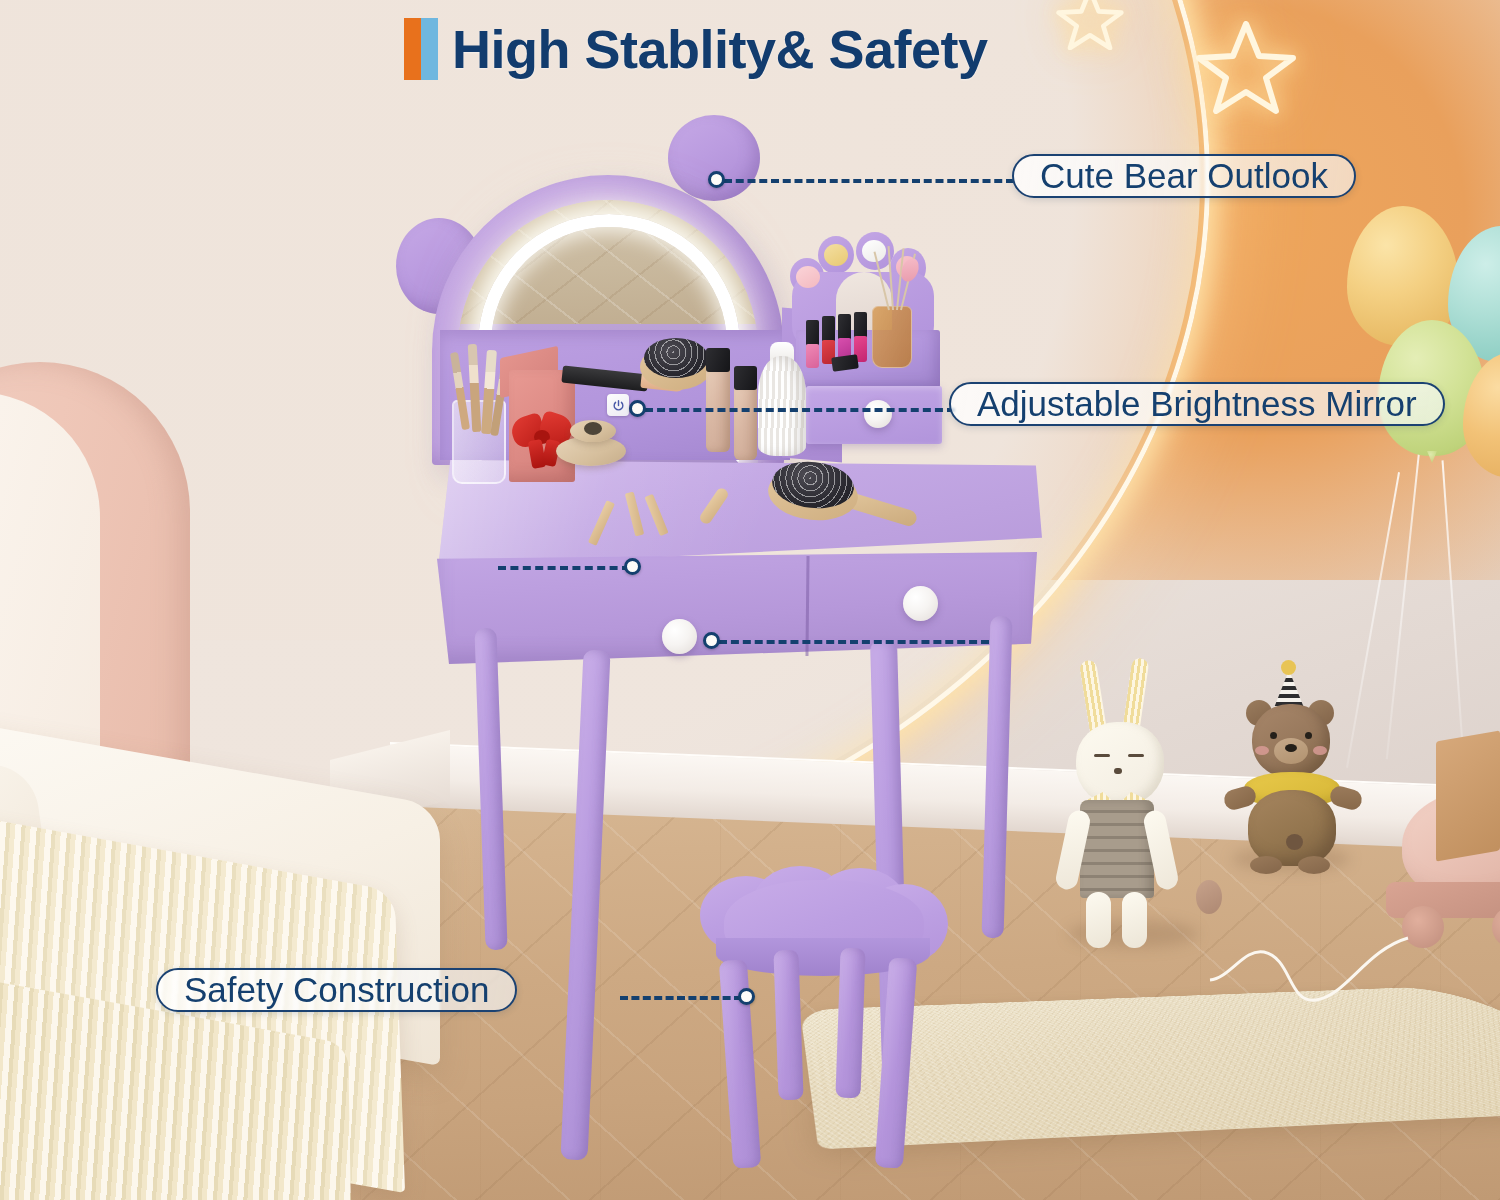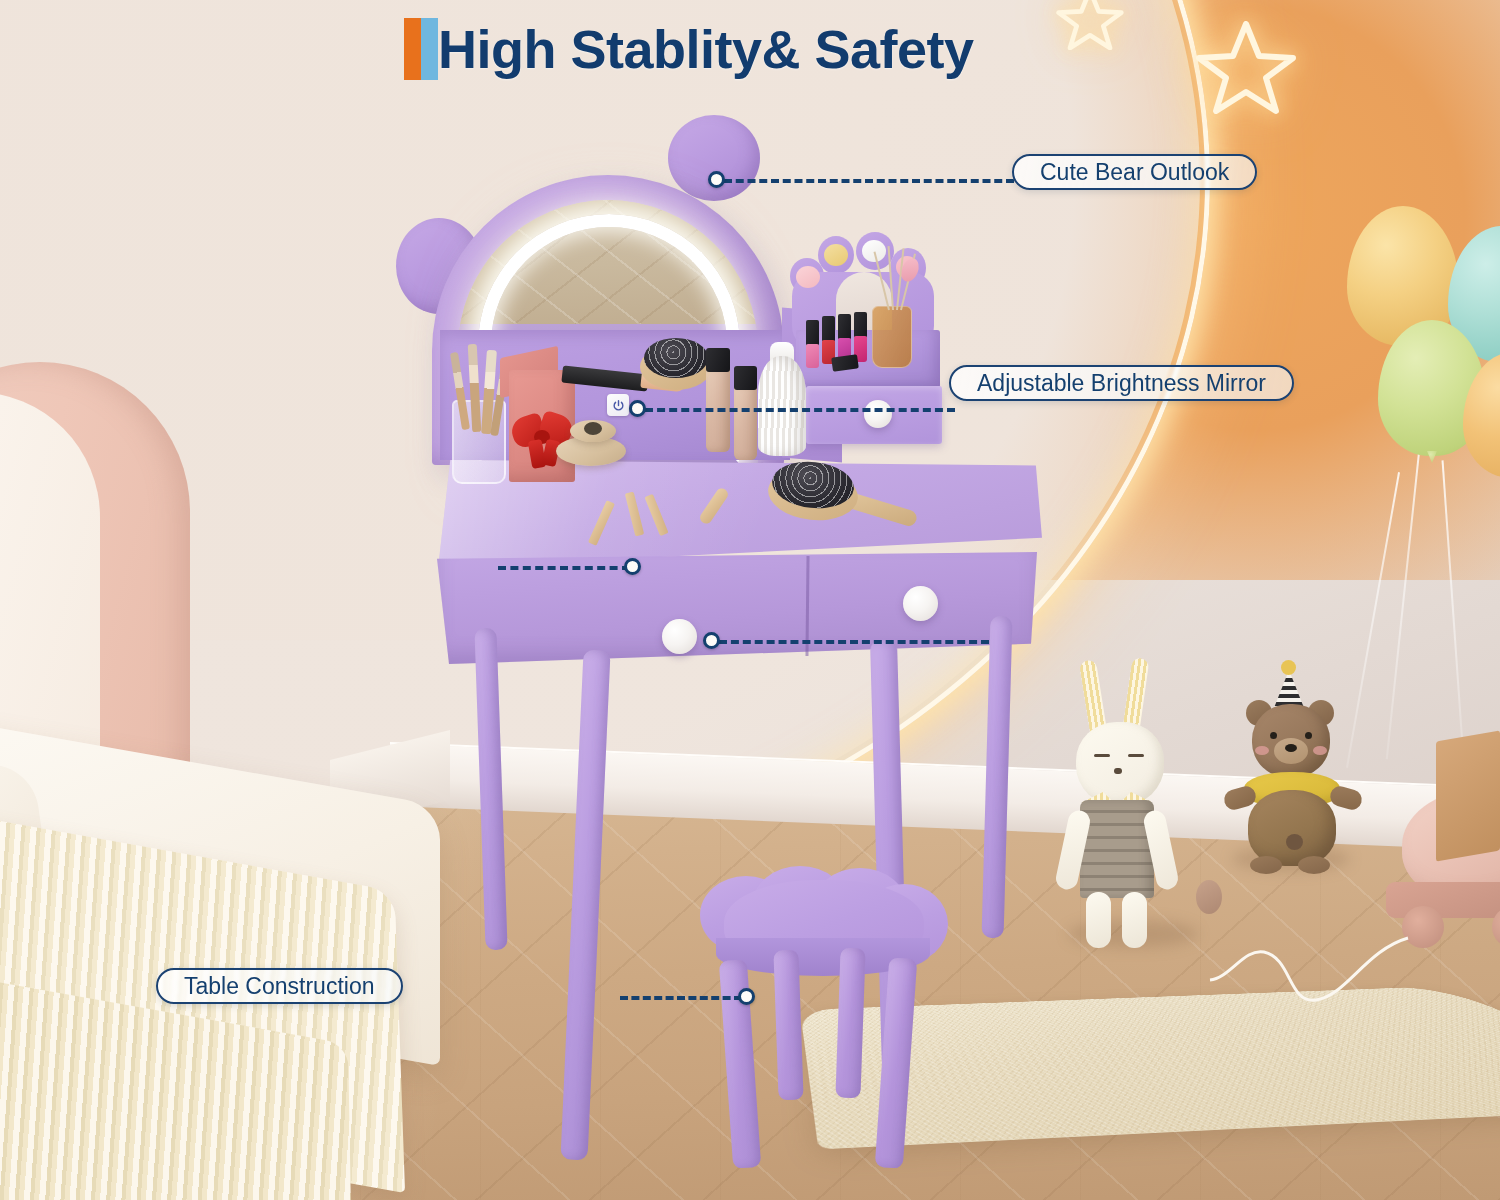--- a/index.html
+++ b/index.html
@@ -341,39 +341,39 @@
     background:linear-gradient(115deg, rgba(214,156,88,.85), rgba(186,124,62,.9));
     border-radius:6px 6px 10px 10px;
     border:1px solid rgba(255,255,255,.35);
   }
   .reed{ position:absolute; width:2px; background:#d8c6a8; transform-origin:bottom center; }
   .pencil{ position:absolute; border-radius:2px;
     background:linear-gradient(100deg,#e8cda4,#d2b184); }
 
   
   .title-wrap{
-    position:absolute; left:404px; top:18px; display:flex; align-items:center; 
+    position:absolute; left:404px; top:18px; display:flex; align-items:center; gap:14px;
     z-index:40;
   }
   .title-bars{ display:flex; height:62px; }
   .bar-o{ width:17px; background:#e8711c; }
   .bar-b{ width:17px; background:#6fb7df; }
   .title-text{
     font-size:54px; font-weight:bold; color:#123c6e; letter-spacing:-.5px;
     text-shadow:0 1px 2px rgba(255,255,255,.5);
     white-space:nowrap;
   }
 
   .pill{
     position:absolute; z-index:35;
     display:flex; align-items:center; justify-content:center;
-    height:36px; padding:0 26px;
+    height:44px; padding:0 26px;
     border:2px solid #1b4272; border-radius:30px;
     background:linear-gradient(100deg, rgba(255,255,255,.78), rgba(246,249,252,.62));
-    color:#15406f; font-size:23px; white-space:nowrap;
+    color:#15406f; font-size:35px; white-space:nowrap;
     backdrop-filter:blur(1px);
     box-shadow:0 2px 7px rgba(40,60,90,.16);
   }
   .leader{
     position:absolute; z-index:34; height:0;
     border-top:4px dashed #14406f;
   }
   .dot{
     position:absolute; z-index:36; width:17px; height:17px; border-radius:50%;
     background:#fdfcf8; border:3px solid #14406f;
@@ -605,25 +605,25 @@
     </div>
     <div class="title-text">High Stablity&amp; Safety</div>
   </div>
 
   <div class="dot" style="left:708px;top:171px;"></div>
   <div class="leader" style="left:724px;top:179px;width:290px;"></div>
   <div class="pill" style="left:1012px;top:154px;">Cute Bear Outlook</div>
 
   <div class="dot" style="left:629px;top:400px;"></div>
   <div class="leader" style="left:645px;top:408px;width:310px;"></div>
-  <div class="pill" style="left:949px;top:365px;">Adjustable Brightness Mirror</div>
+  <div class="pill" style="left:949px;top:382px;">Adjustable Brightness Mirror</div>
 
   <div class="leader" style="left:498px;top:566px;width:132px;"></div>
   <div class="dot" style="left:624px;top:558px;"></div>
 
   <div class="dot" style="left:703px;top:632px;"></div>
   <div class="leader" style="left:719px;top:640px;width:270px;"></div>
 
-  <div class="pill" style="left:156px;top:968px;">Table Construction</div>
+  <div class="pill" style="left:156px;top:968px;">Safety Construction</div>
   <div class="leader" style="left:620px;top:996px;width:122px;"></div>
   <div class="dot" style="left:738px;top:988px;"></div>
 
 </div>
 
 </body></html>

